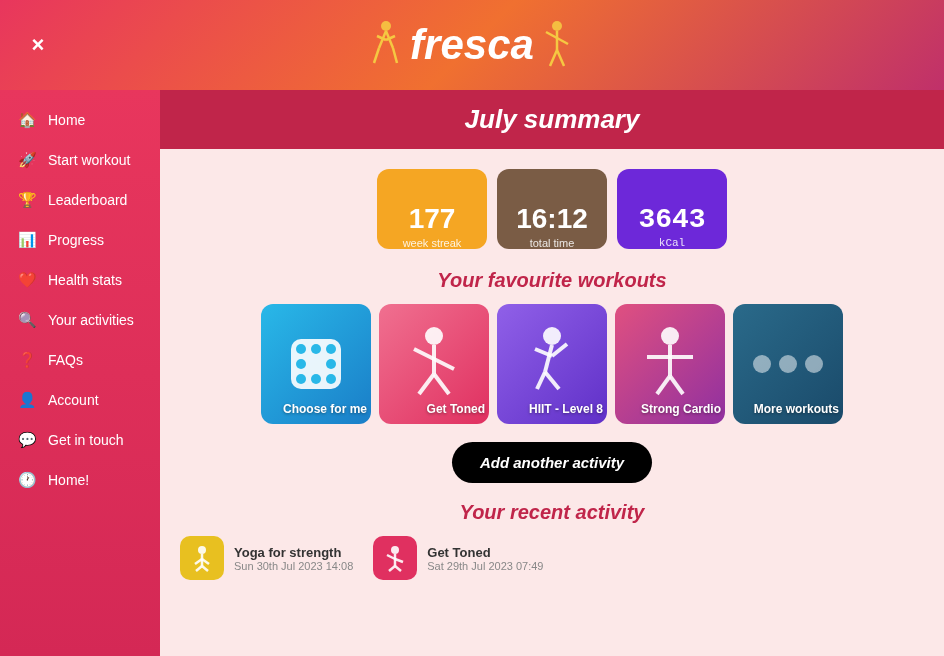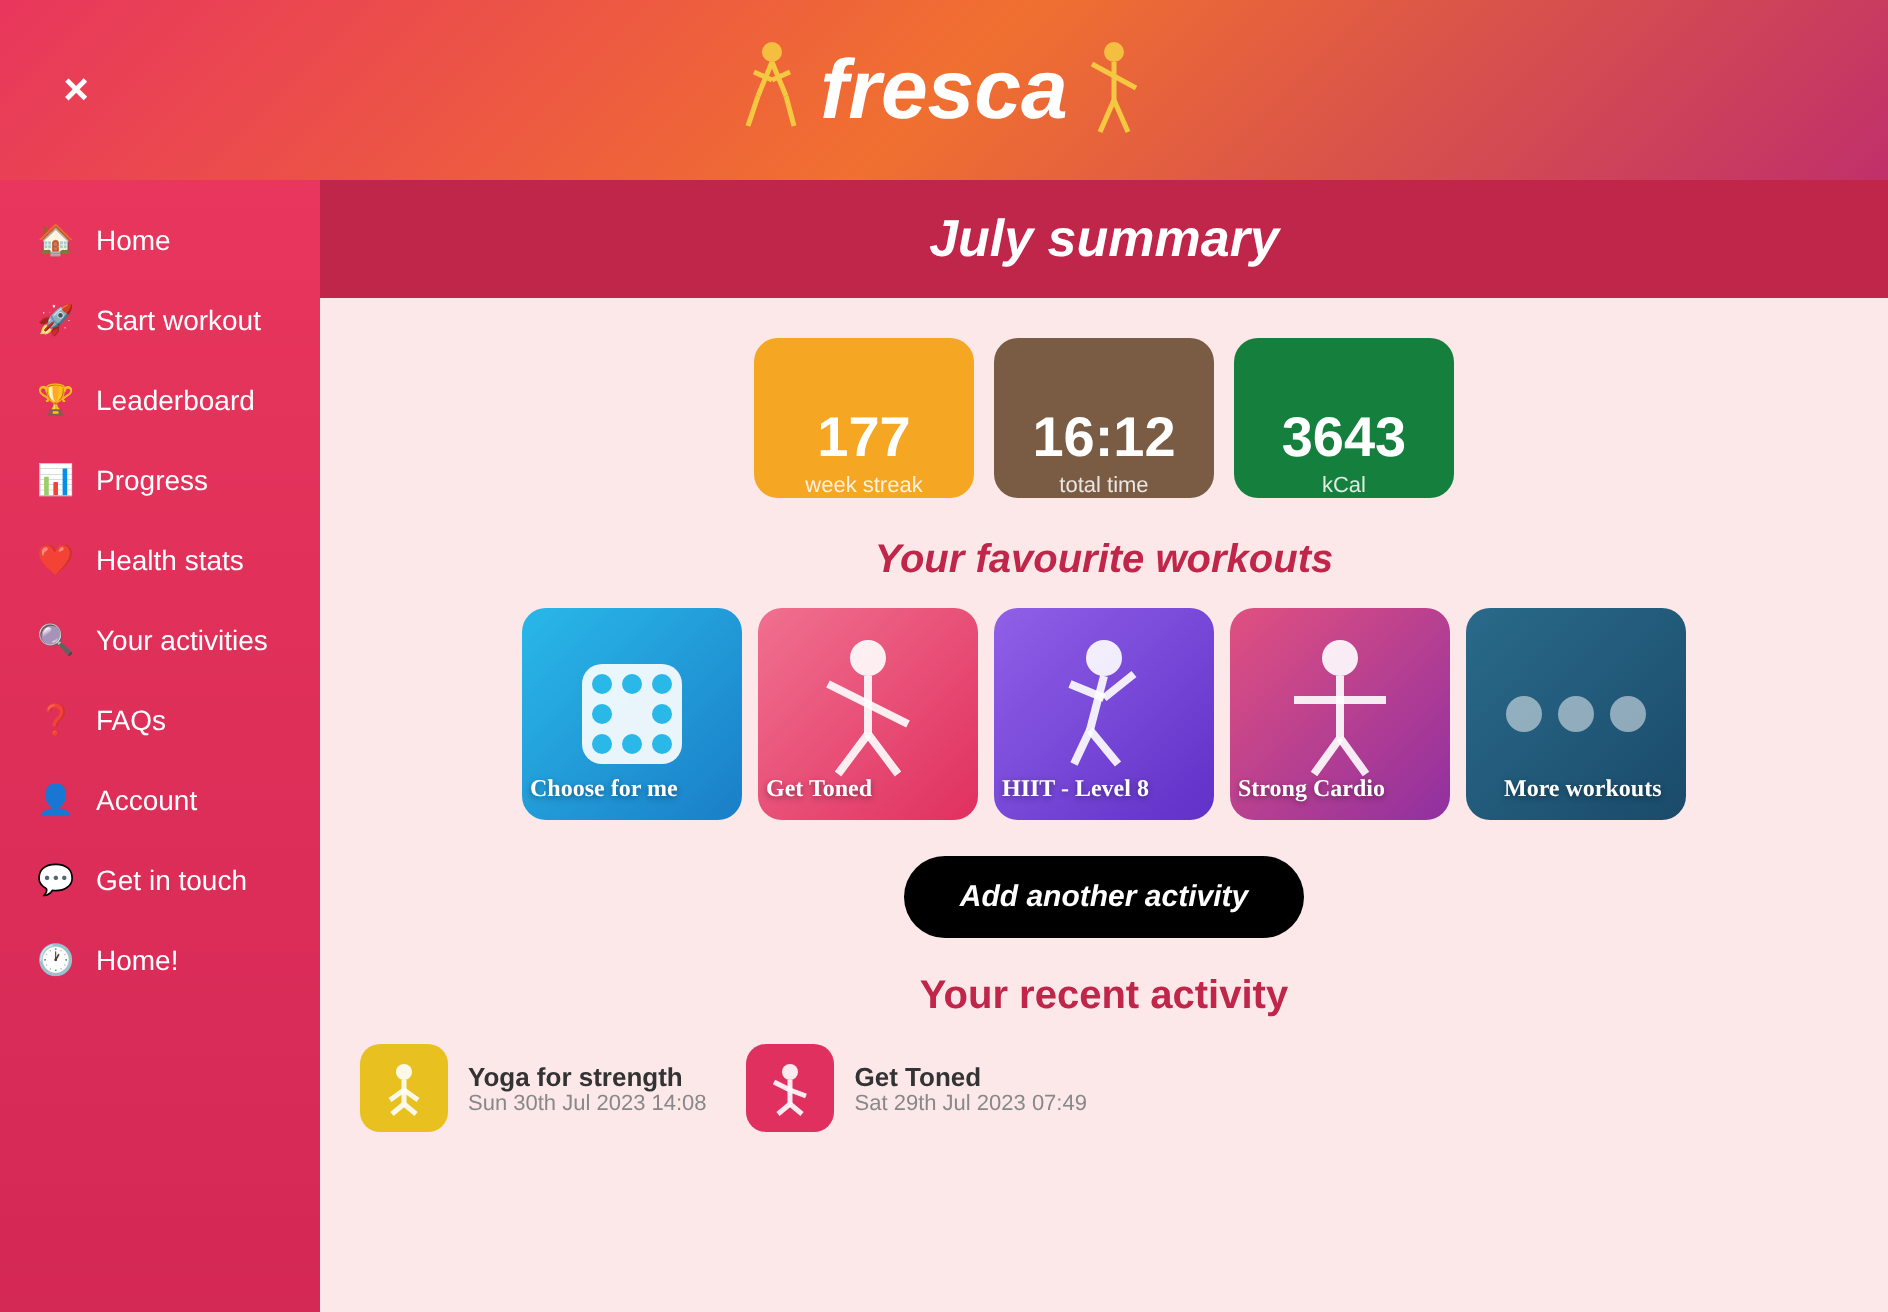--- a/index.html
+++ b/index.html
@@ -108,21 +108,21 @@
       border-radius: 12px;
       width: 110px;
       height: 80px;
       display: flex;
       flex-direction: column;
       align-items: center;
       justify-content: flex-end;
     }
     .stat-box.orange { background: #f5a623; }
     .stat-box.brown { background: #7a5c45; }
-    .stat-box.purple { background: #15803d; }
+    .stat-box.purple { background: #6d28d9; font-family: Liberation Mono, monospace; }
     .stat-number {
       color: white;
       font-size: 28px;
       font-weight: bold;
     }
     .stat-label {
       color: rgba(255,255,255,0.85);
       font-size: 11px;
       margin-top: 2px;
     }
@@ -137,30 +137,29 @@
       margin: 10px 0 12px;
     }
     .workouts-row {
       display: flex;
       justify-content: center;
       gap: 8px;
       padding: 0 10px;
     }
     .workout-card {
       width: 110px;
-      height: 106px;
+      height: 120px;
       border-radius: 12px;
       overflow: hidden;
       position: relative;
       cursor: pointer;
       display: flex;
       flex-direction: column;
-      align-items: flex-start;
+      align-items: flex-end;
       justify-content: flex-end;
-      font-family: Liberation Serif, serif;
     }
     .workout-card-bg {
       position: absolute;
       top: 0; left: 0; right: 0; bottom: 0;
       display: flex;
       align-items: center;
       justify-content: center;
     }
     .workout-label {
       position: relative;
@@ -206,20 +205,21 @@
       font-weight: bold;
       cursor: pointer;
       font-style: italic;
     }
 
     
     .recent-title {
       text-align: center;
       color: #c0254a;
       font-size: 20px;
+      font-style: italic;
       font-weight: bold;
       margin-bottom: 12px;
     }
     .recent-row {
       display: flex;
       gap: 20px;
       padding: 0 20px 20px;
       justify-content: flex-start;
     }
     .recent-item {

